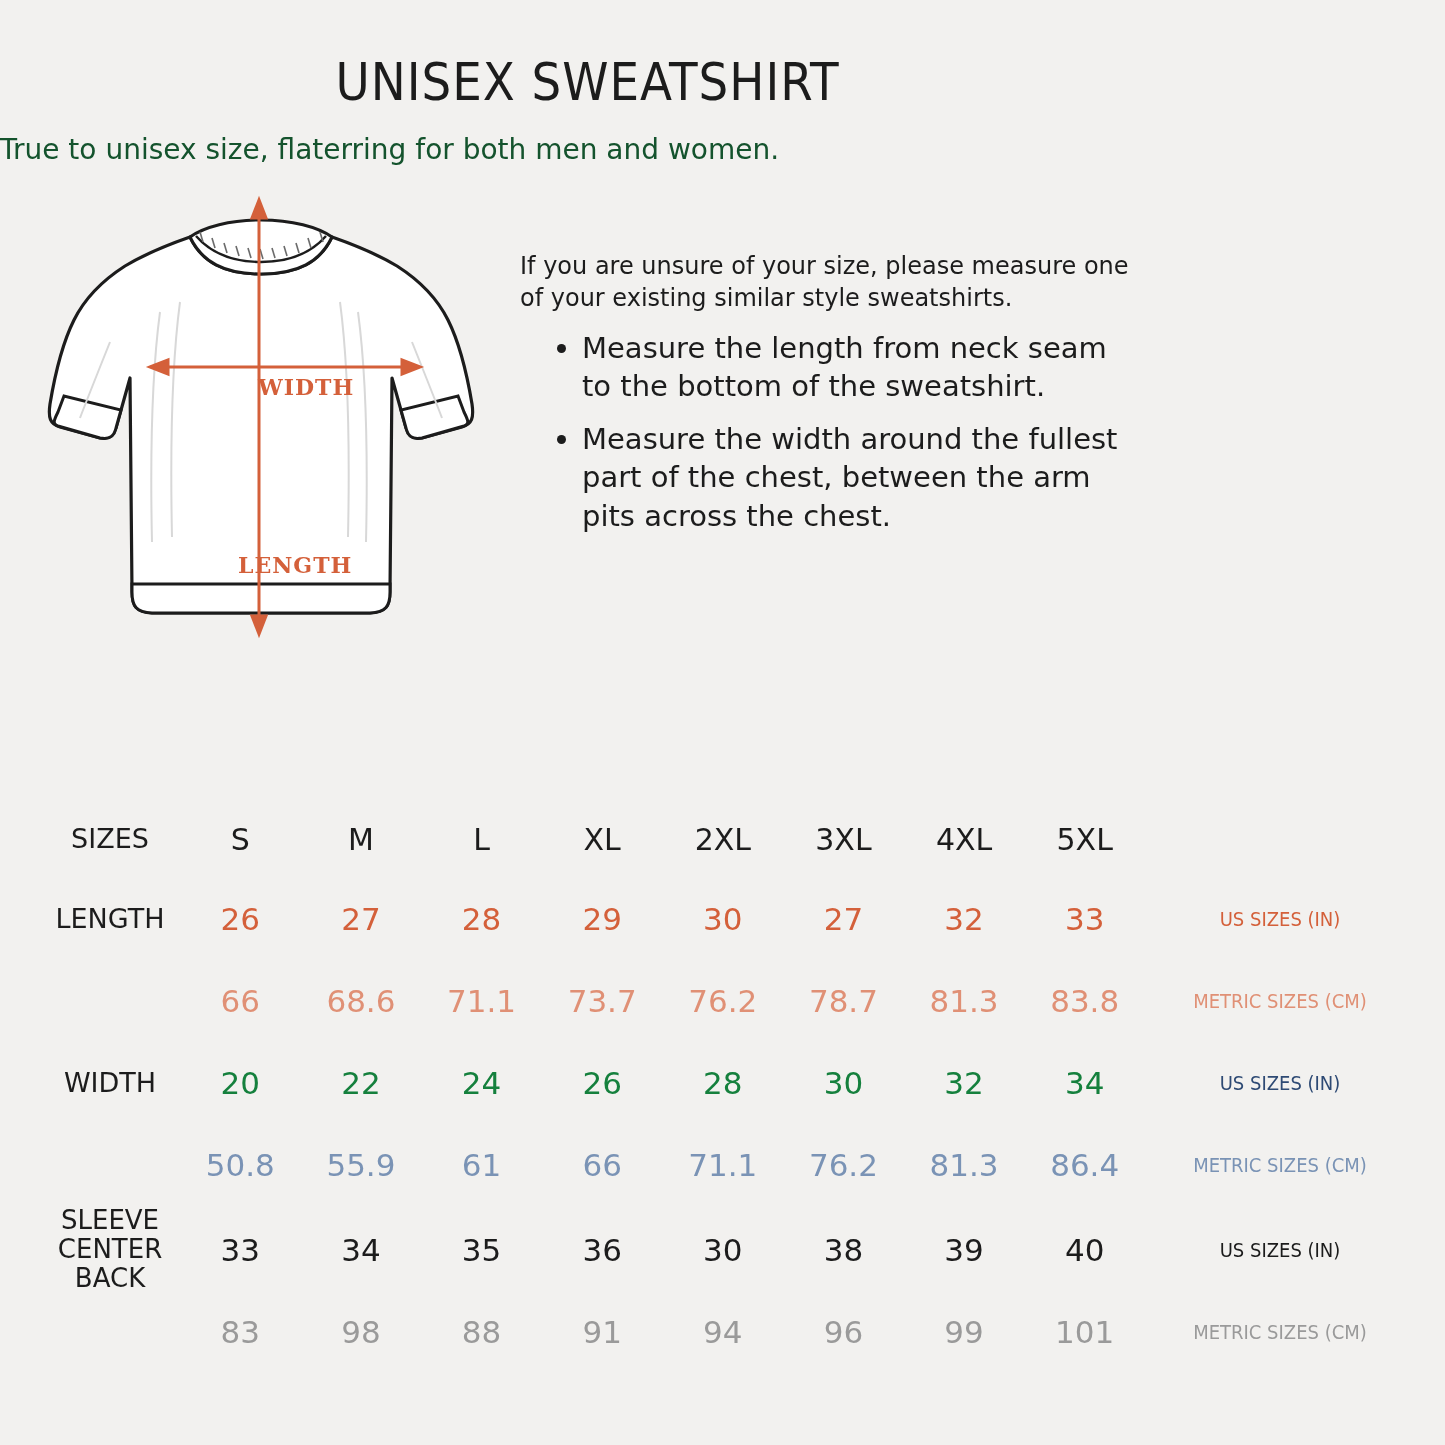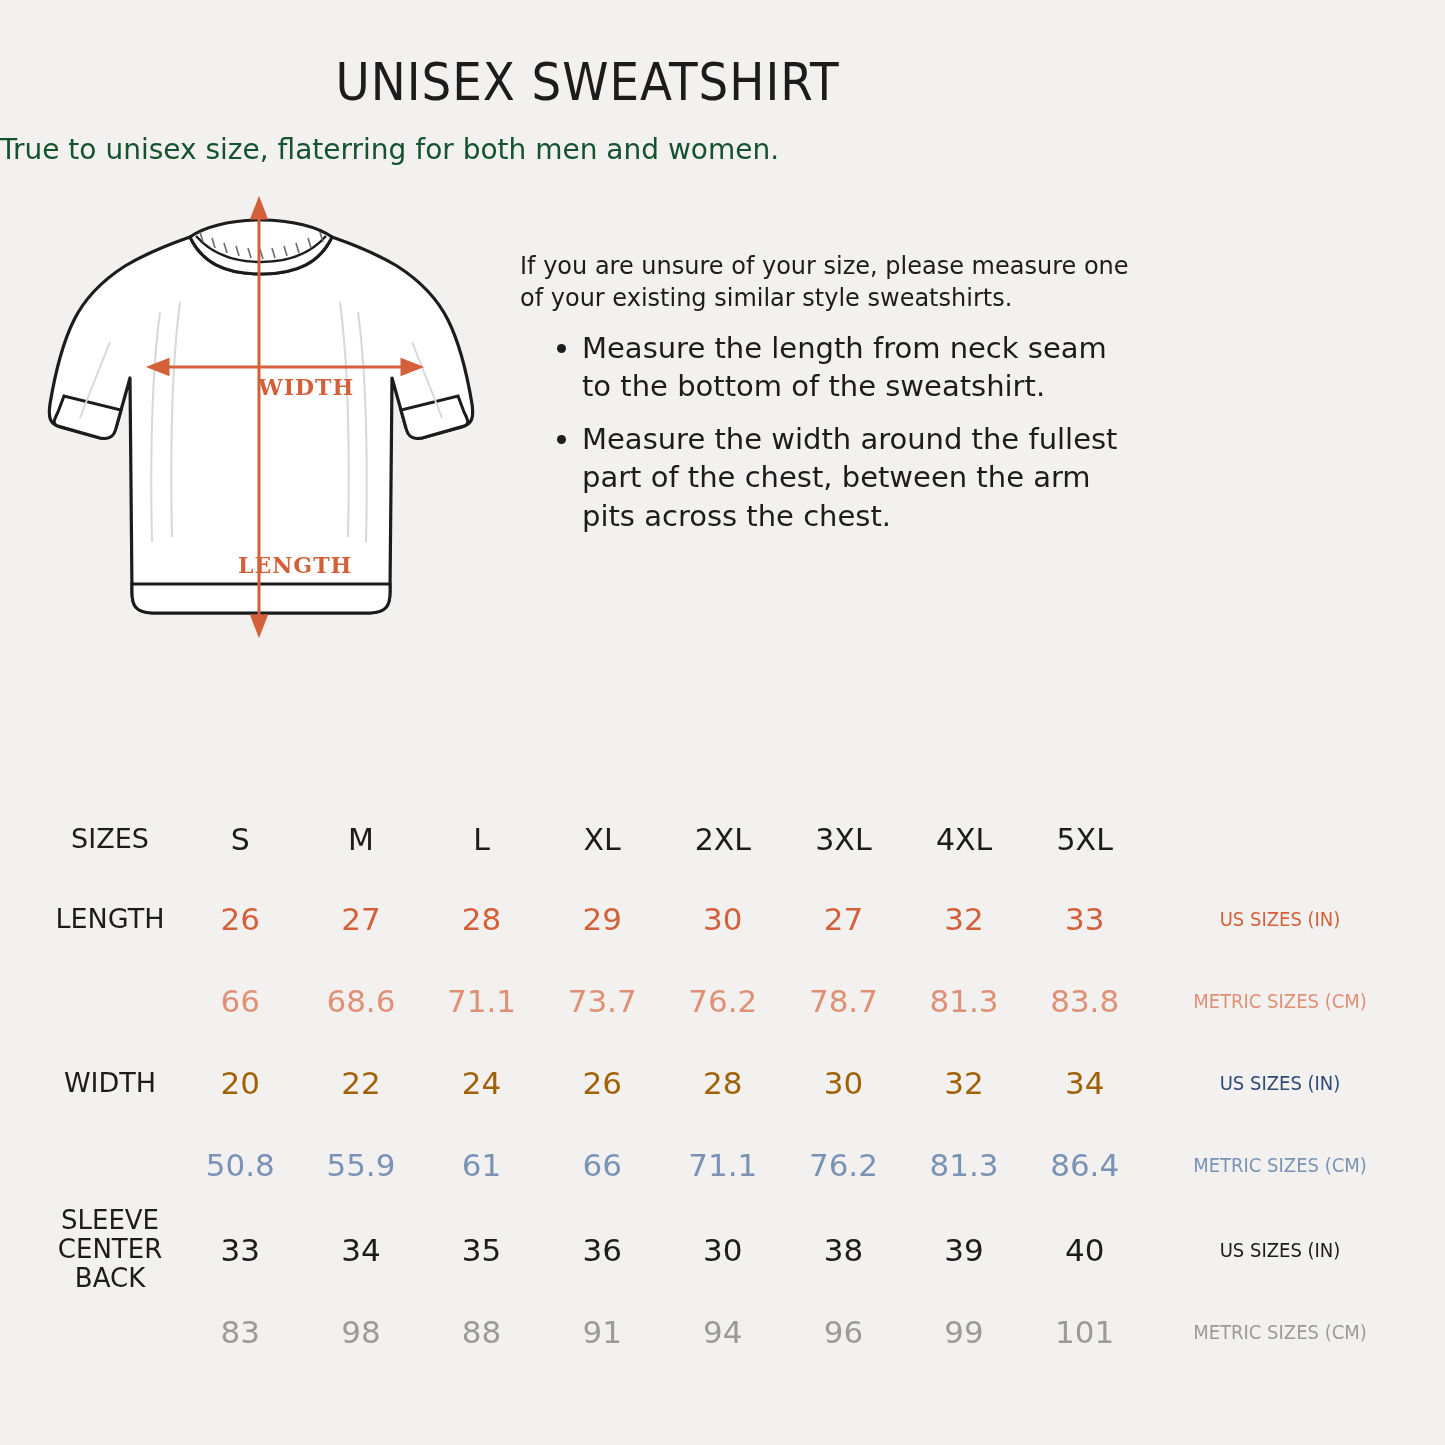--- a/index.html
+++ b/index.html
@@ -124,21 +124,21 @@
     font-size: 31px;
     vertical-align: middle;
   }
   .r-us { height: 82px; }
   .r-metric { height: 82px; }
   .r-sleeve-us { height: 78px; }
   .r-sleeve-metric { height: 78px; }
 
   .us-len   { color: #d4603a; font-weight: bold; }
   .cm-len   { color: #e09075; }
-  .us-wid   { color: #a16207; font-weight: bold; }
+  .us-wid   { color: #15803d; font-weight: bold; }
   .cm-wid   { color: #7a93b5; }
   .us-slv   { color: #1c1c1c; font-weight: bold; }
   .cm-slv   { color: #9a9a9a; }
 
   .unit-len { color: #d4603a; }
   .unit-len-cm { color: #e09075; }
   .unit-wid { color: #2e4a74; }
   .unit-wid-cm { color: #7a93b5; }
   .unit-slv { color: #1c1c1c; }
   .unit-slv-cm { color: #9a9a9a; }

